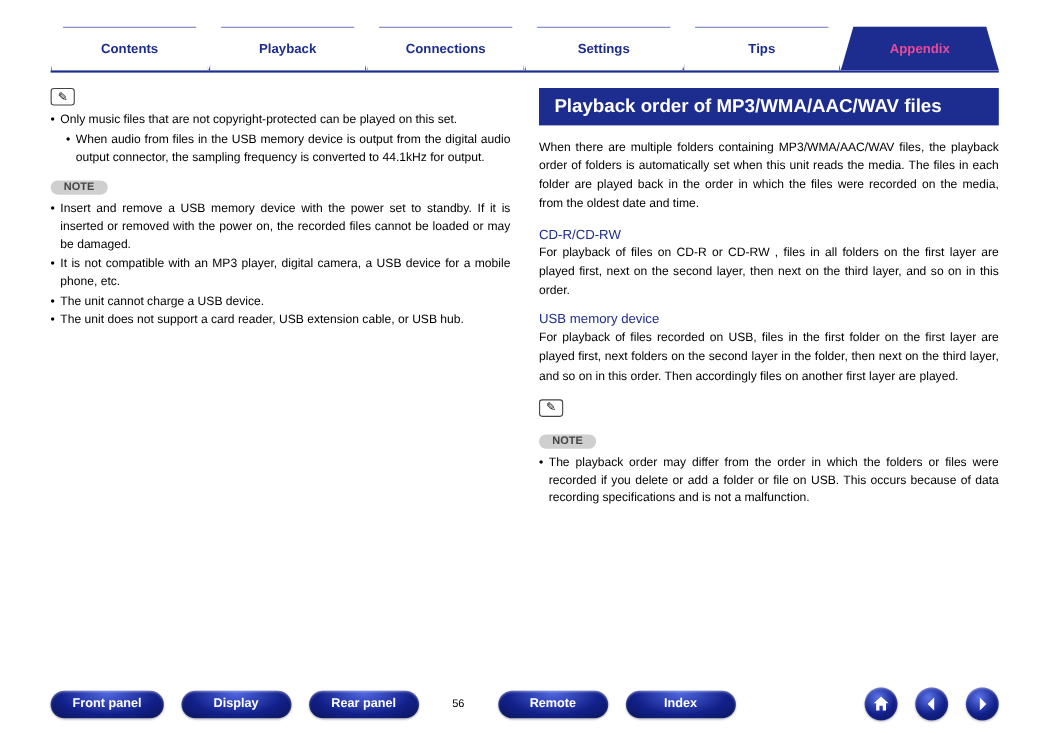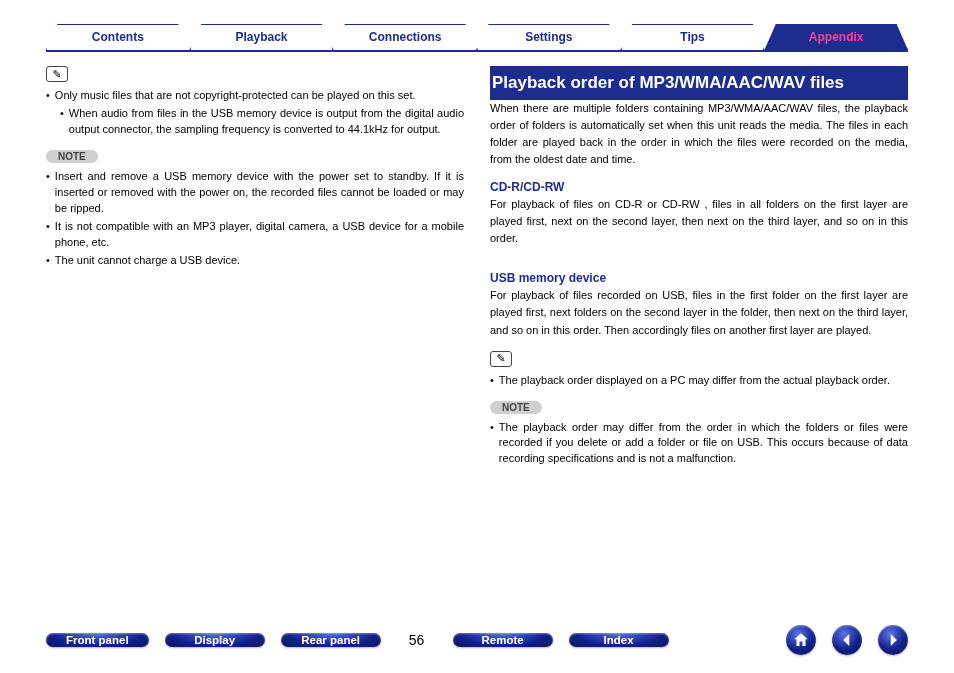--- a/index.html
+++ b/index.html
@@ -15,21 +15,21 @@
   }
 
   
   .tabbar {
     display: flex;
     padding: 24px 46px 0 46px;
     gap: 0;
   }
   .tab {
     flex: 1;
-    height: 26px;
+    height: 40px;
     display: flex;
     align-items: center;
     justify-content: center;
     font-weight: bold;
     font-size: 12px;
     position: relative;
     cursor: pointer;
     color: #1d2d8f;
   }
   .tab::before {
@@ -82,57 +82,57 @@
     color: #444;
     margin: 10px 0 6px 0;
   }
 
   
   .title-band {
     background: #1d2d8f;
     color: #fff;
     font-weight: bold;
     font-size: 17px;
-    padding: 6px 2px;
+    padding: 6px 14px;
     line-height: 1.3;
-    margin-bottom: 0;
+    margin-bottom: 12px;
   }
   .para { line-height: 1.55; margin-bottom: 12px; text-align: justify; }
   .subhead {
     color: #1d2d8f;
-    font-weight: bold;
+    font-weight: normal;
     font-size: 12px;
     margin-bottom: 2px;
   }
-  .para.tight { margin-bottom: 24px; }
+  .para.tight { margin-bottom: 10px; }
 
   
   .bottom {
     position: absolute;
     left: 0; right: 0; bottom: 18px;
     display: flex;
     align-items: center;
     padding: 0 46px;
     gap: 16px;
   }
   .pillbtn {
-    height: 14px;
+    height: 25px;
     border-radius: 13px;
     color: #fff;
     font-size: 11.5px;
     font-weight: bold;
     display: flex; align-items: center; justify-content: center;
     padding: 0 20px;
     min-width: 100px;
     cursor: pointer;
     background: radial-gradient(ellipse at 50% 10%, #4f66e0 0%, #12208a 60%, #0b155a 100%);
     box-shadow: inset 0 1px 2px rgba(255,255,255,.4), 0 1px 2px rgba(0,0,0,.3);
   }
   .pagenum {
-    font-size: 14px;
+    font-size: 10px;
     color: #000;
     min-width: 40px; text-align: center;
   }
   .bottom .grow { flex: 1; }
 
   .circlebtn {
     width: 30px; height: 30px; border-radius: 50%;
     background: radial-gradient(circle at 40% 30%, #5c74ea 0%, #12208a 55%, #0b155a 100%);
     color: #fff;
     display: flex; align-items: center; justify-content: center;
@@ -178,46 +178,46 @@
     </ul>
     <ul class="bullets sub">
       <li>
           <span class="justify">When audio from files in the USB memory device is output from the digital audio output connector, the sampling frequency is converted to 44.1kHz for output.</span>
         </li>
     </ul>
 
     <div class="note-badge">NOTE</div>
     <ul class="bullets">
       <li>
-          <span class="justify">Insert and remove a USB memory device with the power set to standby. If it is inserted or removed with the power on, the recorded files cannot be loaded or may be ripped.</span>
+          <span class="justify">Insert and remove a USB memory device with the power set to standby. If it is inserted or removed with the power on, the recorded files cannot be loaded or may be damaged.</span>
         </li>
       <li>
           <span class="justify">It is not compatible with an MP3 player, digital camera, a USB device for a mobile phone, etc.</span>
         </li>
       <li>
           <span>The unit cannot charge a USB device.</span>
+        </li>
+      <li>
+          <span>The unit does not support a card reader, USB extension cable, or USB hub.</span>
         </li>
     </ul>
   </div>
 
   <div class="col">
     <div class="title-band">Playback order of MP3/WMA/AAC/WAV files</div>
     <div class="para">When there are multiple folders containing MP3/WMA/AAC/WAV files, the playback order of folders is automatically set when this unit reads the media. The files in each folder are played back in the order in which the files were recorded on the media, from the oldest date and time.</div>
 
     <div class="subhead">CD-R/CD-RW</div>
     <div class="para tight">For playback of files on CD-R or CD-RW , files in all folders on the first layer are played first, next on the second layer, then next on the third layer, and so on in this order.</div>
 
     <div class="subhead">USB memory device</div>
     <div class="para">For playback of files recorded on USB, files in the first folder on the first layer are played first, next folders on the second layer in the folder, then next on the third layer, and so on in this order. Then accordingly files on another first layer are played.</div>
 
     <div class="pencil-badge">✎</div>
     <ul class="bullets">
-      <li>
-          <span class="justify">The playback order displayed on a PC may differ from the actual playback order.</span>
-        </li>
     </ul>
 
     <div class="note-badge">NOTE</div>
     <ul class="bullets">
       <li>
           <span class="justify">The playback order may differ from the order in which the folders or files were recorded if you delete or add a folder or file on USB. This occurs because of data recording specifications and is not a malfunction.</span>
         </li>
     </ul>
   </div>
 </div>

